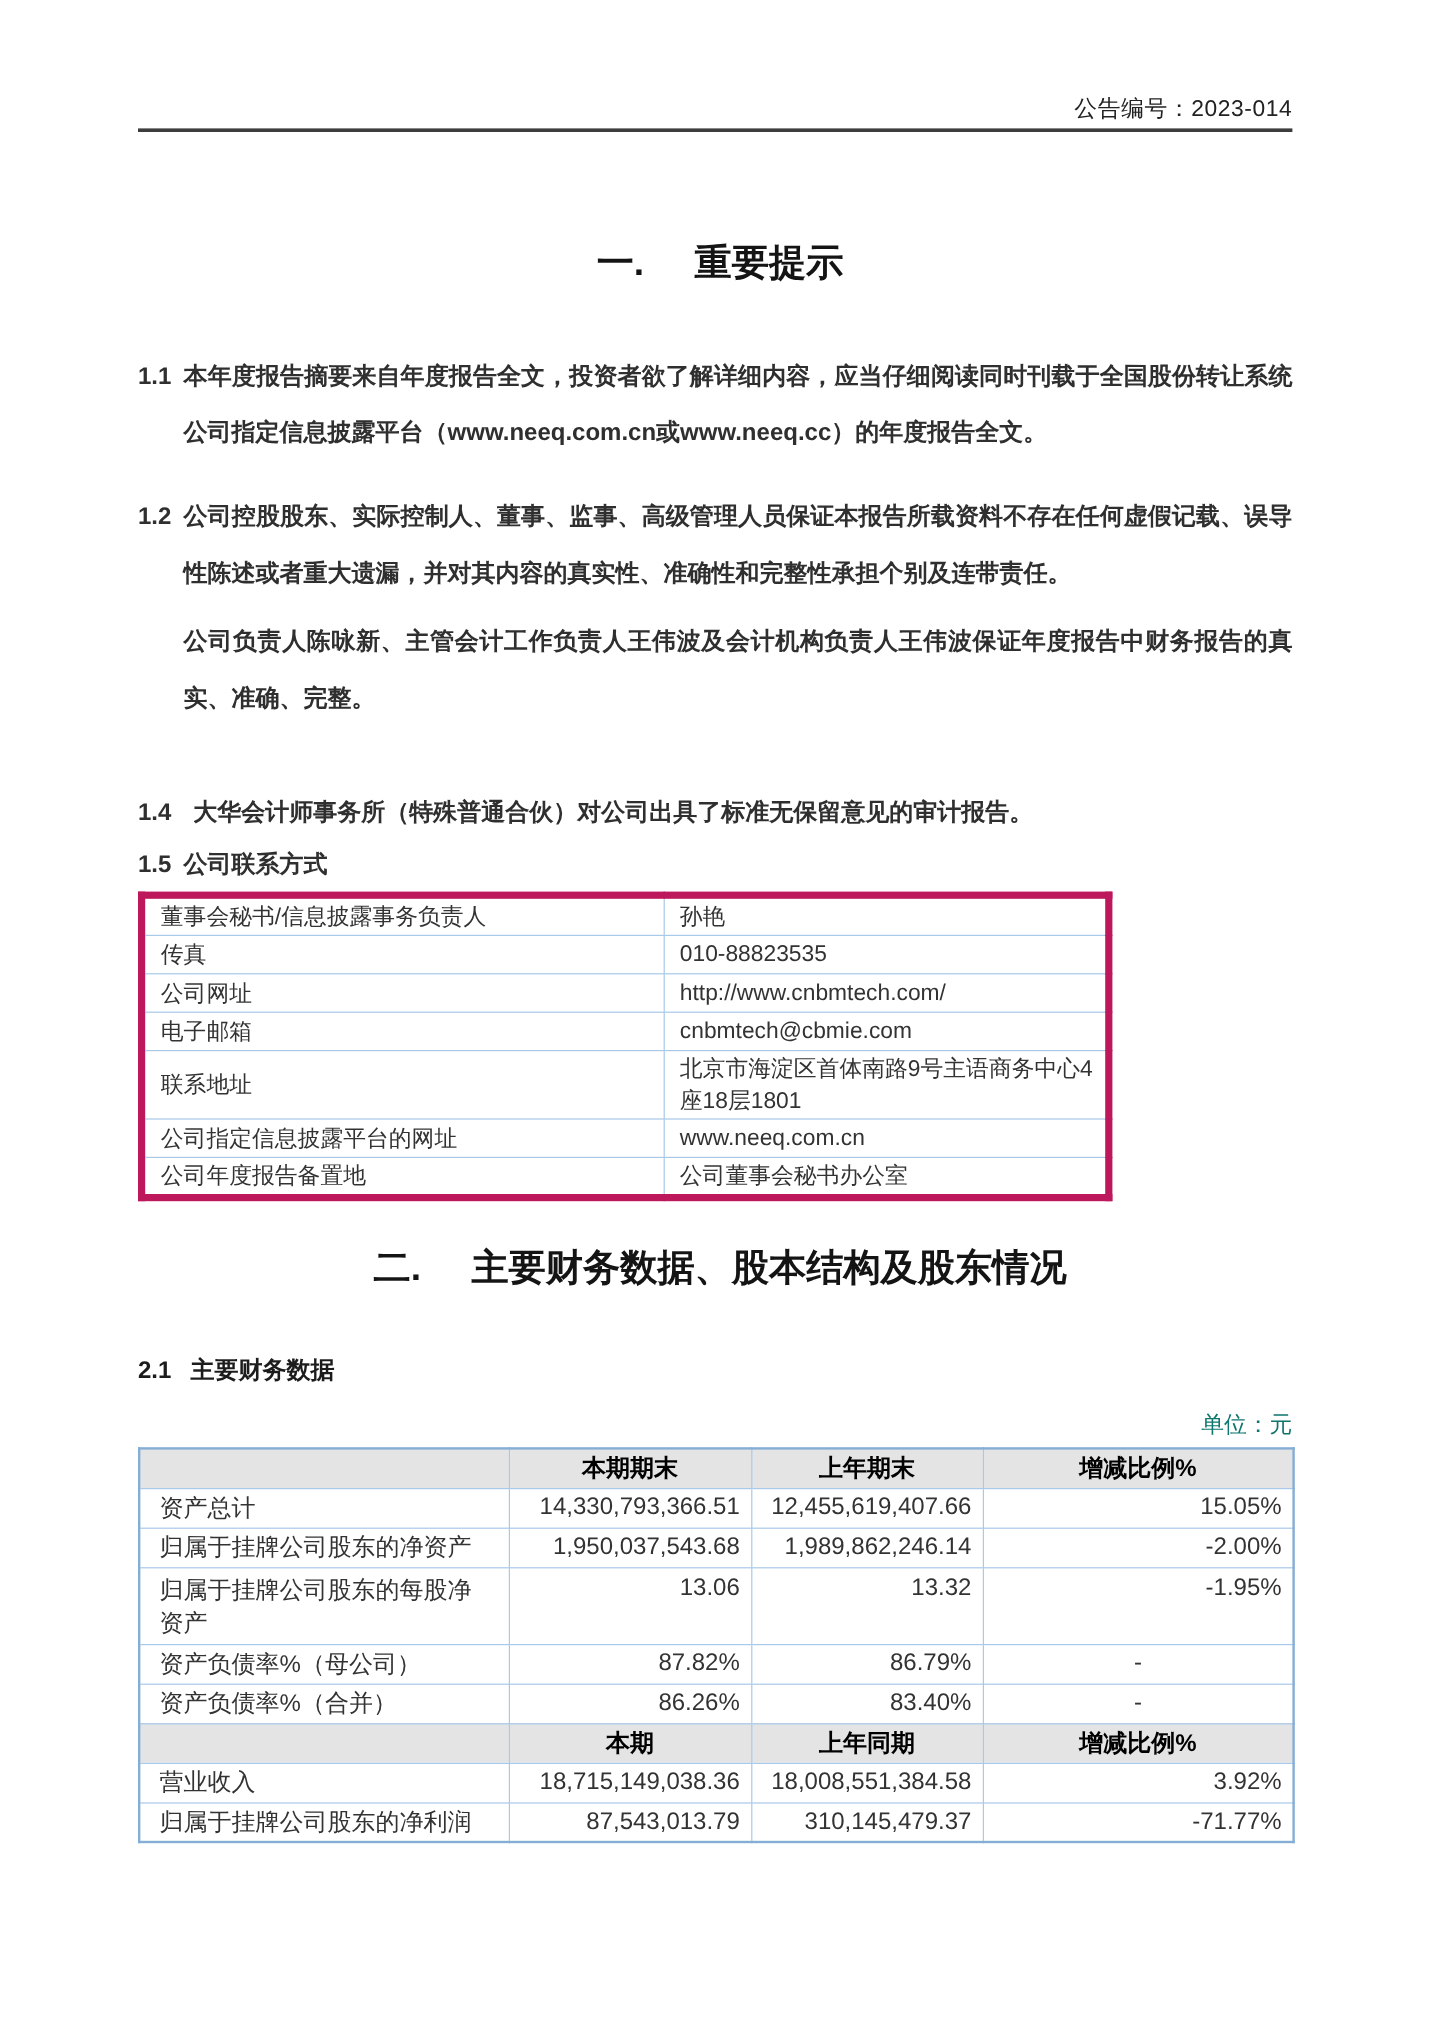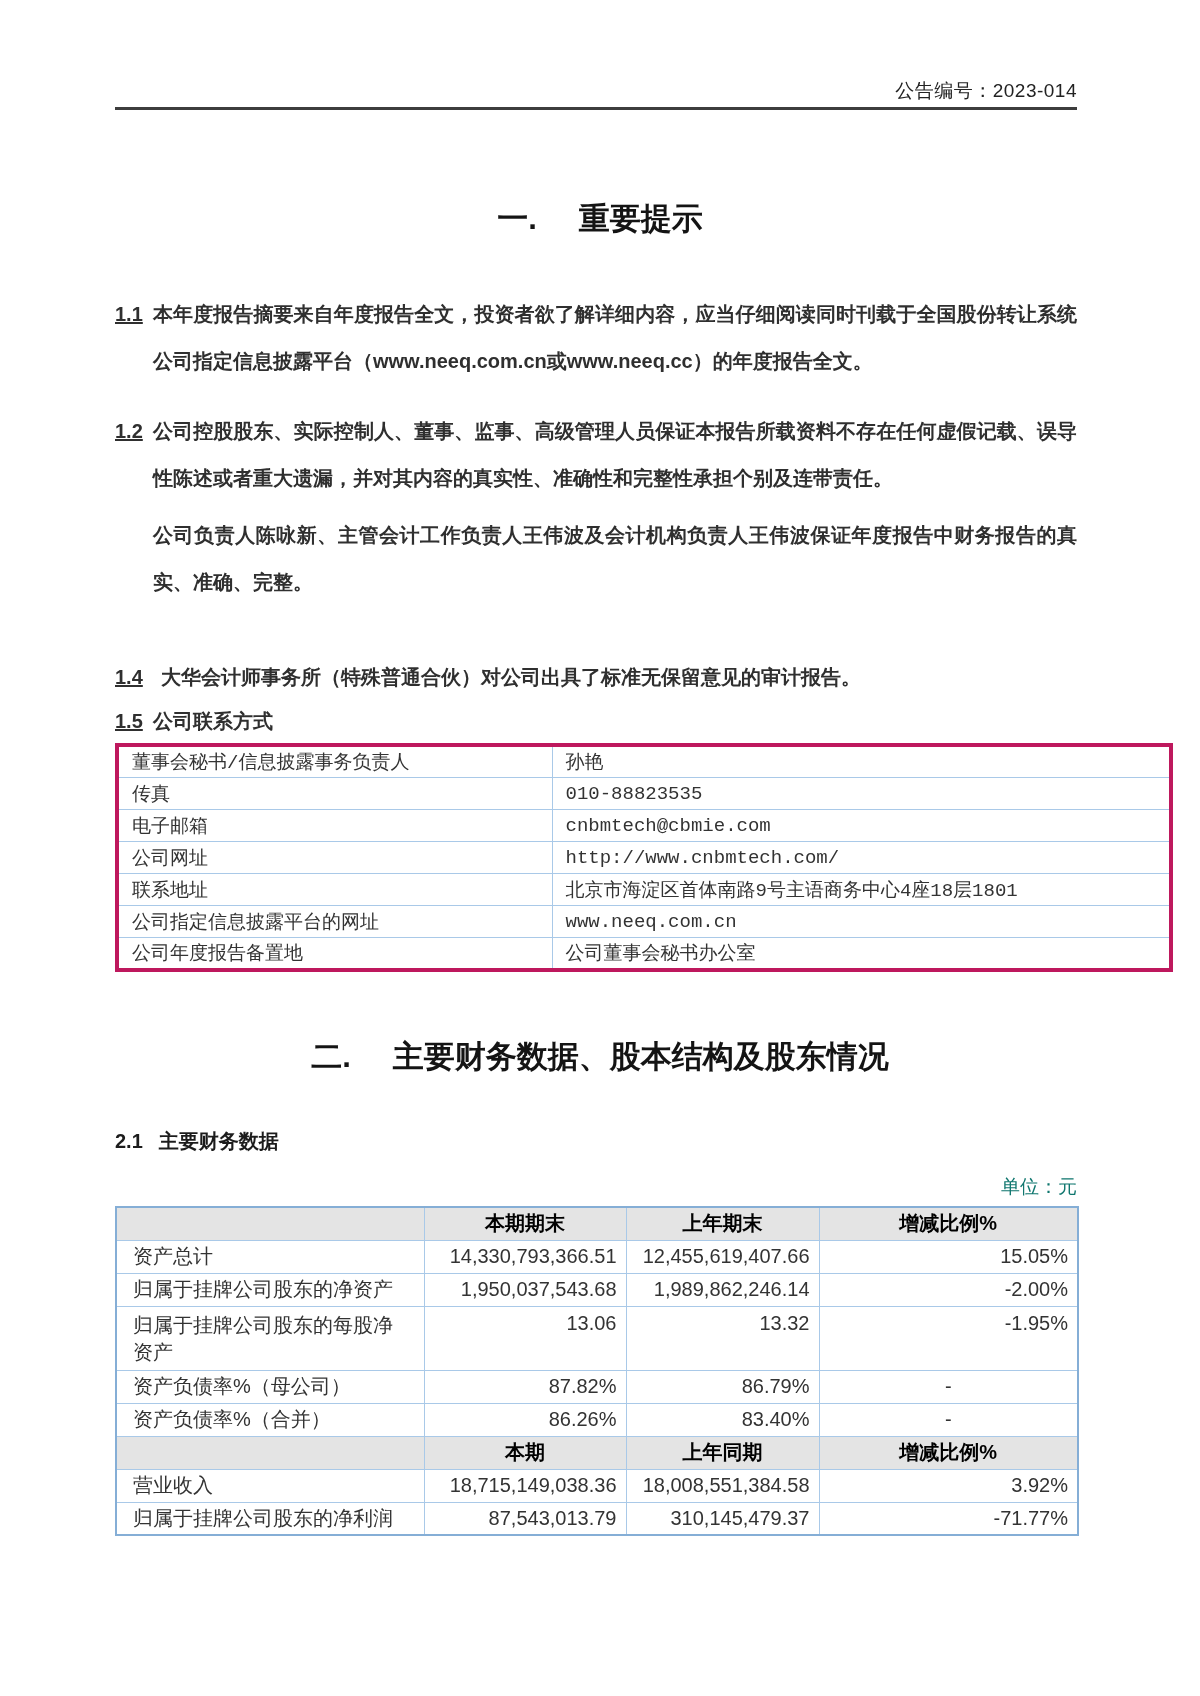--- a/index.html
+++ b/index.html
@@ -24,30 +24,29 @@
   .sec-title {
     position:absolute; left:0; width:100%;
     text-align:center; font-size:31px; font-weight:bold; color:#141414;
   }
   .sec-title .ttl-gap { margin-left:42px; }
   .para {
     position:absolute; left:115px; width:962px;
     display:flex; align-items:flex-start;
     font-size:20px; line-height:47px; font-weight:600; color:#2f2f2f;
   }
-  .para .pnum { flex:0 0 38px; font-weight:bold;text-decoration:underline; }
+  .para .pnum { flex:0 0 38px; font-weight:bold; }
   .para .ptext { flex:1; text-align:justify; }
   .para.single .ptext { text-align:left; }
   .para.p14 .ptext { padding-left:8px; }
 
   table { border-collapse:collapse; table-layout:fixed; }
   .contact {
-    position:absolute; top:743px; left:115px; width:1058px;
-    border:4px solid #be185d;
-    font-family:Liberation Mono, monospace;
+    position:absolute; top:743px; left:115px; width:812px;
+    border:6px solid #be185d;
   }
   .contact td {
     border:1px solid #a9c9e8;
     height:32px; font-size:19px; color:#333;
     padding:2px 6px 2px 13px; vertical-align:middle;
   }
   .contact td.cl { width:435px; }
 
   .sub-head {
     position:absolute; left:115px;
@@ -120,26 +119,26 @@
     <tbody>
       <tr>
         <td class="cl">董事会秘书/信息披露事务负责人</td>
         <td class="cv">孙艳</td>
       </tr>
       <tr>
         <td class="cl">传真</td>
         <td class="cv">010-88823535</td>
       </tr>
       <tr>
+        <td class="cl">公司网址</td>
+        <td class="cv">http://www.cnbmtech.com/</td>
+      </tr>
+      <tr>
         <td class="cl">电子邮箱</td>
         <td class="cv">cnbmtech@cbmie.com</td>
-      </tr>
-      <tr>
-        <td class="cl">公司网址</td>
-        <td class="cv">http://www.cnbmtech.com/</td>
       </tr>
       <tr>
         <td class="cl">联系地址</td>
         <td class="cv">北京市海淀区首体南路9号主语商务中心4座18层1801</td>
       </tr>
       <tr>
         <td class="cl">公司指定信息披露平台的网址</td>
         <td class="cv">www.neeq.com.cn</td>
       </tr>
       <tr>

